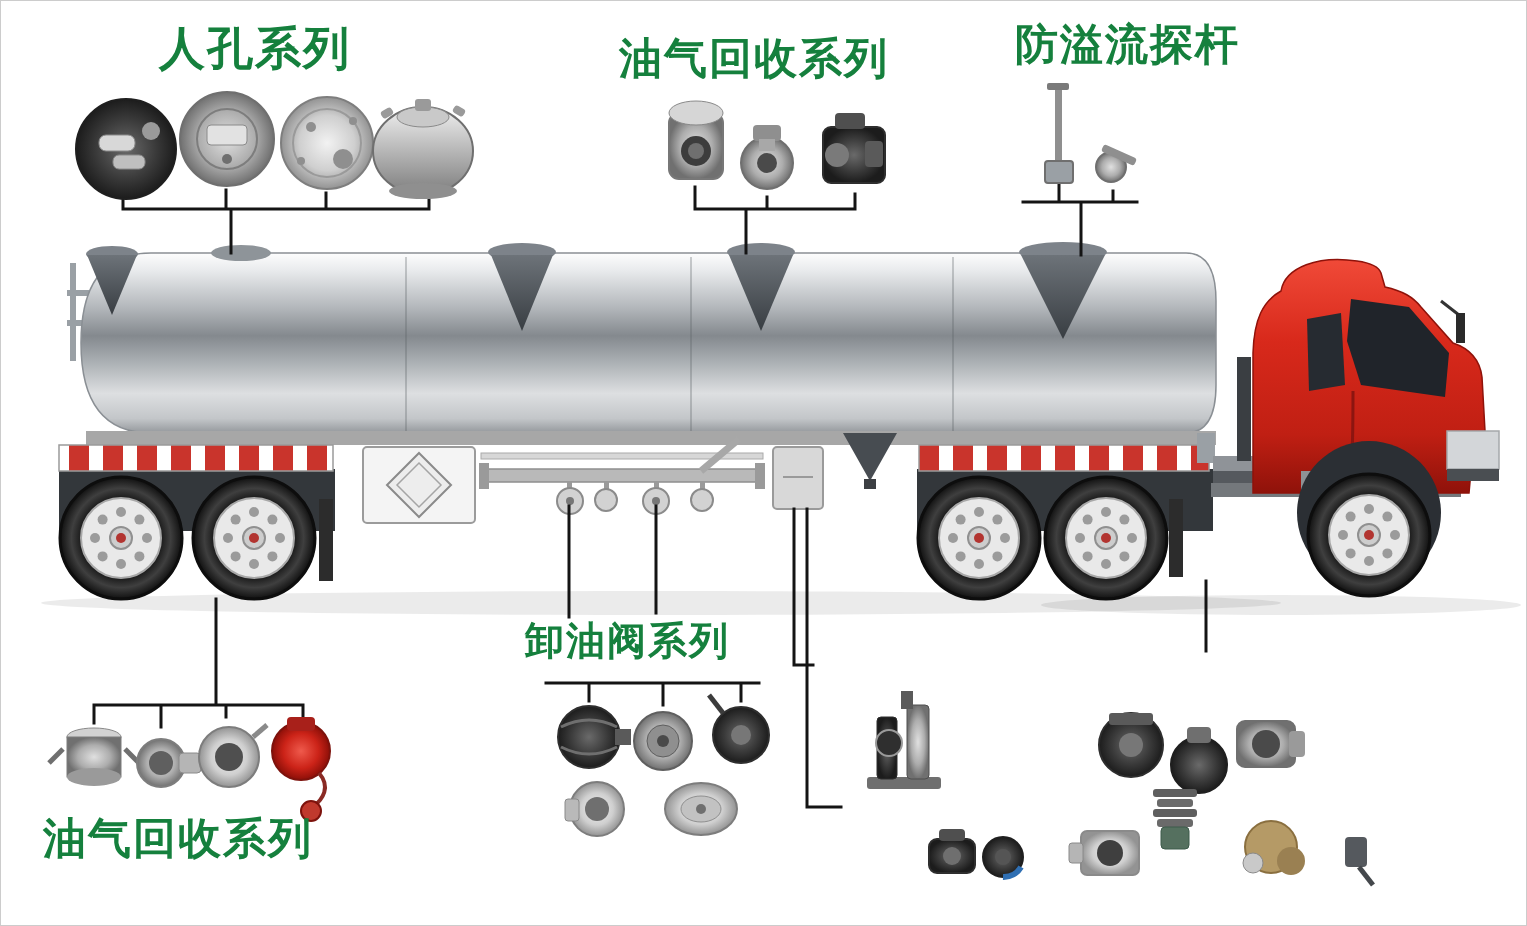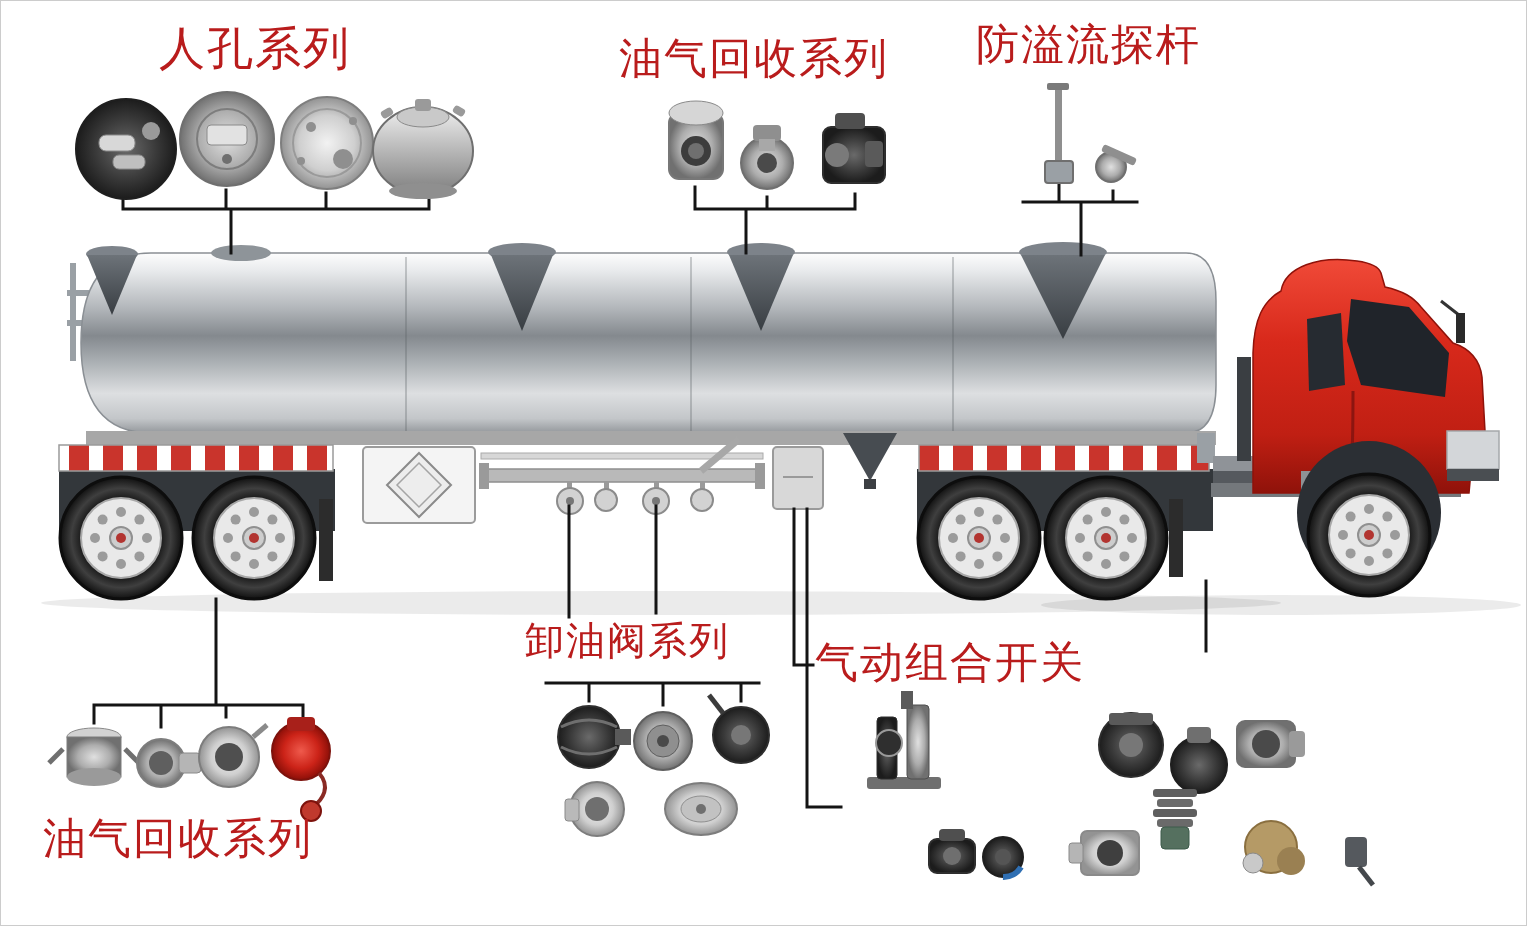--- a/index.html
+++ b/index.html
@@ -3,21 +3,21 @@
 <meta charset="utf-8">
 <style>
   html,body{margin:0;padding:0;background:#e9e9e9;}
   .stage{
     position:relative;width:1527px;height:926px;background:#ffffff;
     border:1px solid #cccccc;box-sizing:border-box;overflow:hidden;
     font-family:"DejaVu Sans","Liberation Sans",sans-serif;
   }
   .stage svg{position:absolute;left:0;top:0;}
   .label{
-    position:absolute;font-weight:400;color:#b91c1c;white-space:nowrap;
+    position:absolute;font-weight:700;color:#15803d;white-space:nowrap;
     letter-spacing:2px;line-height:1;
   }
 </style>
 </head>
 <body>
 
 <div class="stage">
 
 <svg width="1527" height="926" viewBox="0 0 1527 926">
   <defs>
@@ -383,18 +383,17 @@
     </g>
     <g>
       <rect x="1344" y="836" width="22" height="30" rx="4" fill="#55595e"></rect>
       <line x1="1358" y1="866" x2="1372" y2="884" stroke="#44484c" stroke-width="5"></line>
     </g>
   </g>
 </svg>
 
 <div class="label" style="left:158px;top:24px;font-size:46px;">人孔系列</div>
 <div class="label" style="left:618px;top:36px;font-size:43px;">油气回收系列</div>
-<div class="label" style="left:975px;top:22px;font-size:43px;">防溢流探杆</div>
+<div class="label" style="left:1014px;top:22px;font-size:43px;">防溢流探杆</div>
 <div class="label" style="left:524px;top:620px;font-size:39px;">卸油阀系列</div>
-<div class="label" style="left:814px;top:640px;font-size:43px;">气动组合开关</div>
 <div class="label" style="left:42px;top:816px;font-size:43px;">油气回收系列</div>
 
 </div>
 
 </body></html>

